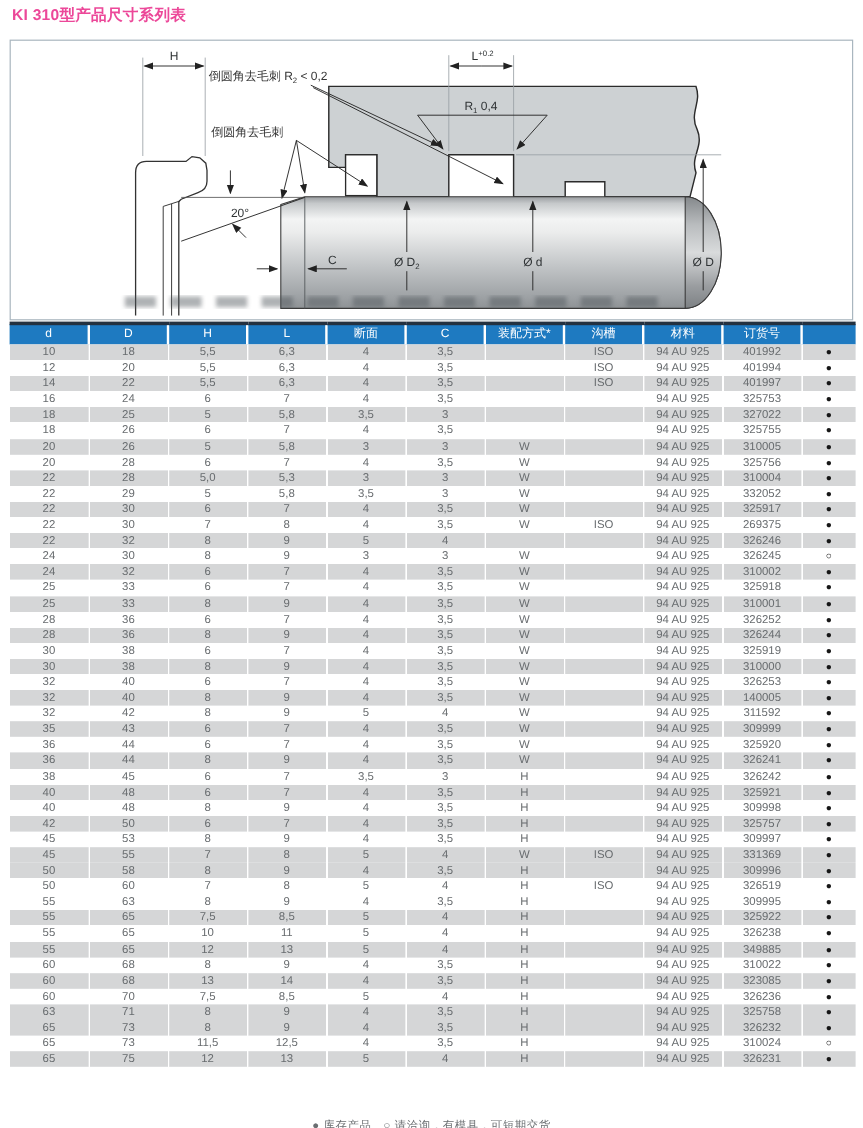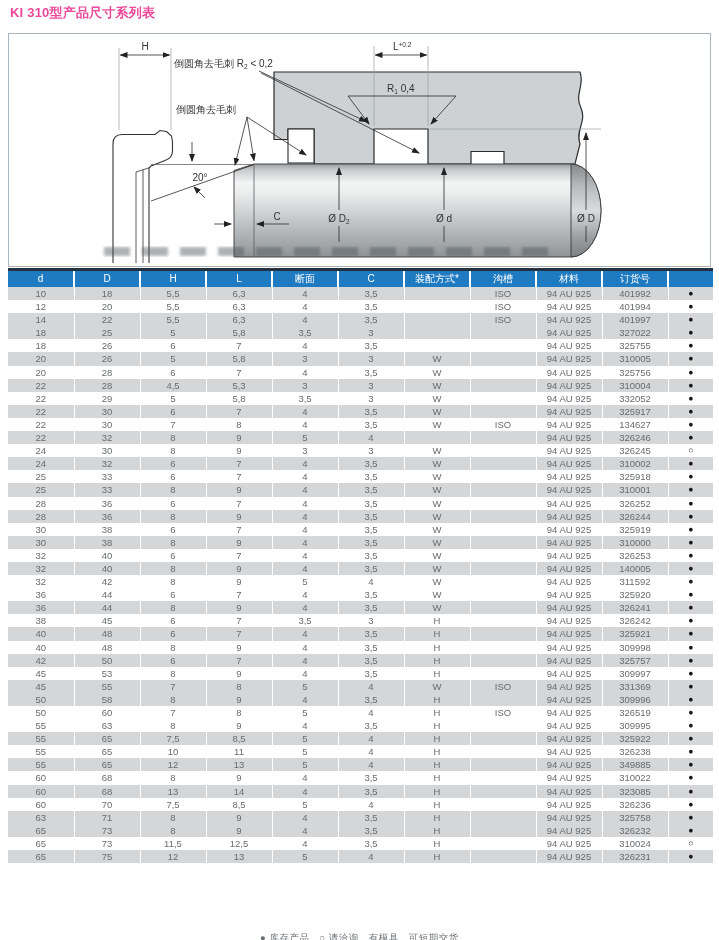--- a/index.html
+++ b/index.html
@@ -241,20 +241,33 @@
         <td>5,5</td>
         <td>6,3</td>
         <td>4</td>
         <td>3,5</td>
         <td></td>
         <td>ISO</td>
         <td>94 AU 925</td>
         <td>401997</td>
         <td class="mark">●</td>
       </tr>
+      <tr class="even">
+        <td>16</td>
+        <td>24</td>
+        <td>6</td>
+        <td>7</td>
+        <td>4</td>
+        <td>3,5</td>
+        <td></td>
+        <td></td>
+        <td>94 AU 925</td>
+        <td>325753</td>
+        <td class="mark">●</td>
+      </tr>
       <tr class="odd">
         <td>18</td>
         <td>25</td>
         <td>5</td>
         <td>5,8</td>
         <td>3,5</td>
         <td>3</td>
         <td></td>
         <td></td>
         <td>94 AU 925</td>
@@ -296,21 +309,21 @@
         <td>3,5</td>
         <td>W</td>
         <td></td>
         <td>94 AU 925</td>
         <td>325756</td>
         <td class="mark">●</td>
       </tr>
       <tr class="odd">
         <td>22</td>
         <td>28</td>
-        <td>4,5</td>
+        <td>5,0</td>
         <td>5,3</td>
         <td>3</td>
         <td>3</td>
         <td>W</td>
         <td></td>
         <td>94 AU 925</td>
         <td>310004</td>
         <td class="mark">●</td>
       </tr>
       <tr class="even">
@@ -342,21 +355,21 @@
       <tr class="even">
         <td>22</td>
         <td>30</td>
         <td>7</td>
         <td>8</td>
         <td>4</td>
         <td>3,5</td>
         <td>W</td>
         <td>ISO</td>
         <td>94 AU 925</td>
-        <td>134627</td>
+        <td>269375</td>
         <td class="mark">●</td>
       </tr>
       <tr class="odd">
         <td>22</td>
         <td>32</td>
         <td>8</td>
         <td>9</td>
         <td>5</td>
         <td>4</td>
         <td></td>
@@ -499,20 +512,33 @@
         <td>32</td>
         <td>42</td>
         <td>8</td>
         <td>9</td>
         <td>5</td>
         <td>4</td>
         <td>W</td>
         <td></td>
         <td>94 AU 925</td>
         <td>311592</td>
+        <td class="mark">●</td>
+      </tr>
+      <tr class="odd">
+        <td>35</td>
+        <td>43</td>
+        <td>6</td>
+        <td>7</td>
+        <td>4</td>
+        <td>3,5</td>
+        <td>W</td>
+        <td></td>
+        <td>94 AU 925</td>
+        <td>309999</td>
         <td class="mark">●</td>
       </tr>
       <tr class="even">
         <td>36</td>
         <td>44</td>
         <td>6</td>
         <td>7</td>
         <td>4</td>
         <td>3,5</td>
         <td>W</td>

